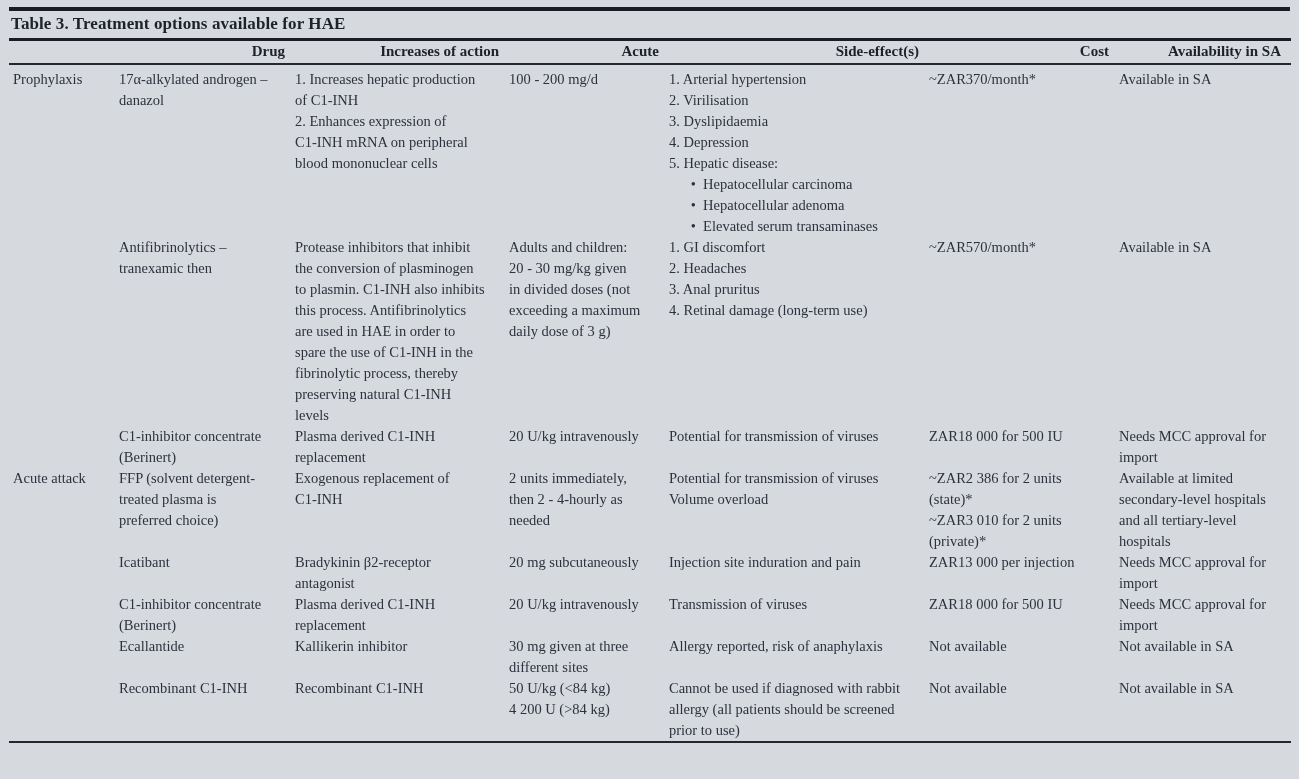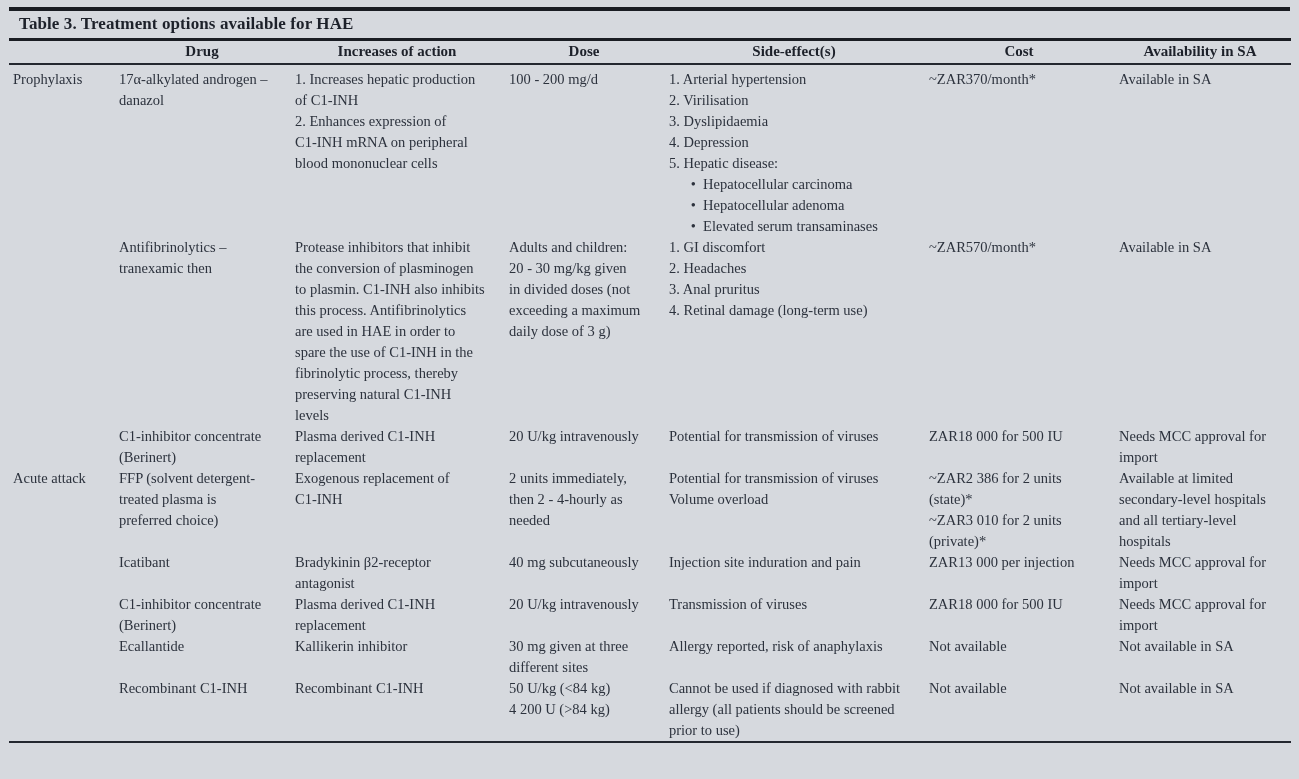--- a/index.html
+++ b/index.html
@@ -18,31 +18,30 @@
   .rule-thick {
     height: 4px;
     background: #1a1d23;
   }
   .title {
     font-size: 17px;
     font-weight: bold;
     color: #1d212a;
     padding: 3px 0 4px 2px;
     letter-spacing: 0.1px;
-    margin-left: 8px;
   }
   table.tbl {
     width: 100%;
     border-collapse: collapse;
     table-layout: fixed;
     border-top: 3px solid #1a1d23;
     border-bottom: 2px solid #23272f;
   }
   .tbl th {
-    text-align: center;
+    text-align: right;
     font-size: 15px;
     font-weight: bold;
     color: #1d212a;
     padding: 2px 10px 3px 0;
     border-bottom: 2px solid #23272f;
     vertical-align: bottom;
   }
   .tbl td {
     vertical-align: top;
     font-size: 14.5px;
@@ -77,21 +76,21 @@
       <col style="width:160px">
       <col style="width:260px">
       <col style="width:190px">
       <col style="width:172px">
     </colgroup>
     <thead>
       <tr>
         <th class="cat"></th>
         <th>Drug</th>
         <th>Increases of action</th>
-        <th>Dose</th>
+        <th>Acute</th>
         <th>Side-effect(s)</th>
         <th>Cost</th>
         <th>Availability in SA</th>
       </tr>
     </thead>
     <tbody>
       <tr>
         <td class="cat">Prophylaxis</td>
         <td>17α-alkylated androgen –
 danazol</td>
@@ -168,21 +167,21 @@
         <td>Available at limited
 secondary-level hospitals
 and all tertiary-level
 hospitals</td>
       </tr>
       <tr>
         <td class="cat"></td>
         <td>Icatibant</td>
         <td>Bradykinin β2-receptor
 antagonist</td>
-        <td>40 mg subcutaneously</td>
+        <td>20 mg subcutaneously</td>
         <td>Injection site induration and pain</td>
         <td>ZAR13 000 per injection</td>
         <td>Needs MCC approval for
 import</td>
       </tr>
       <tr>
         <td class="cat"></td>
         <td>C1-inhibitor concentrate
 (Berinert)</td>
         <td>Plasma derived C1-INH

